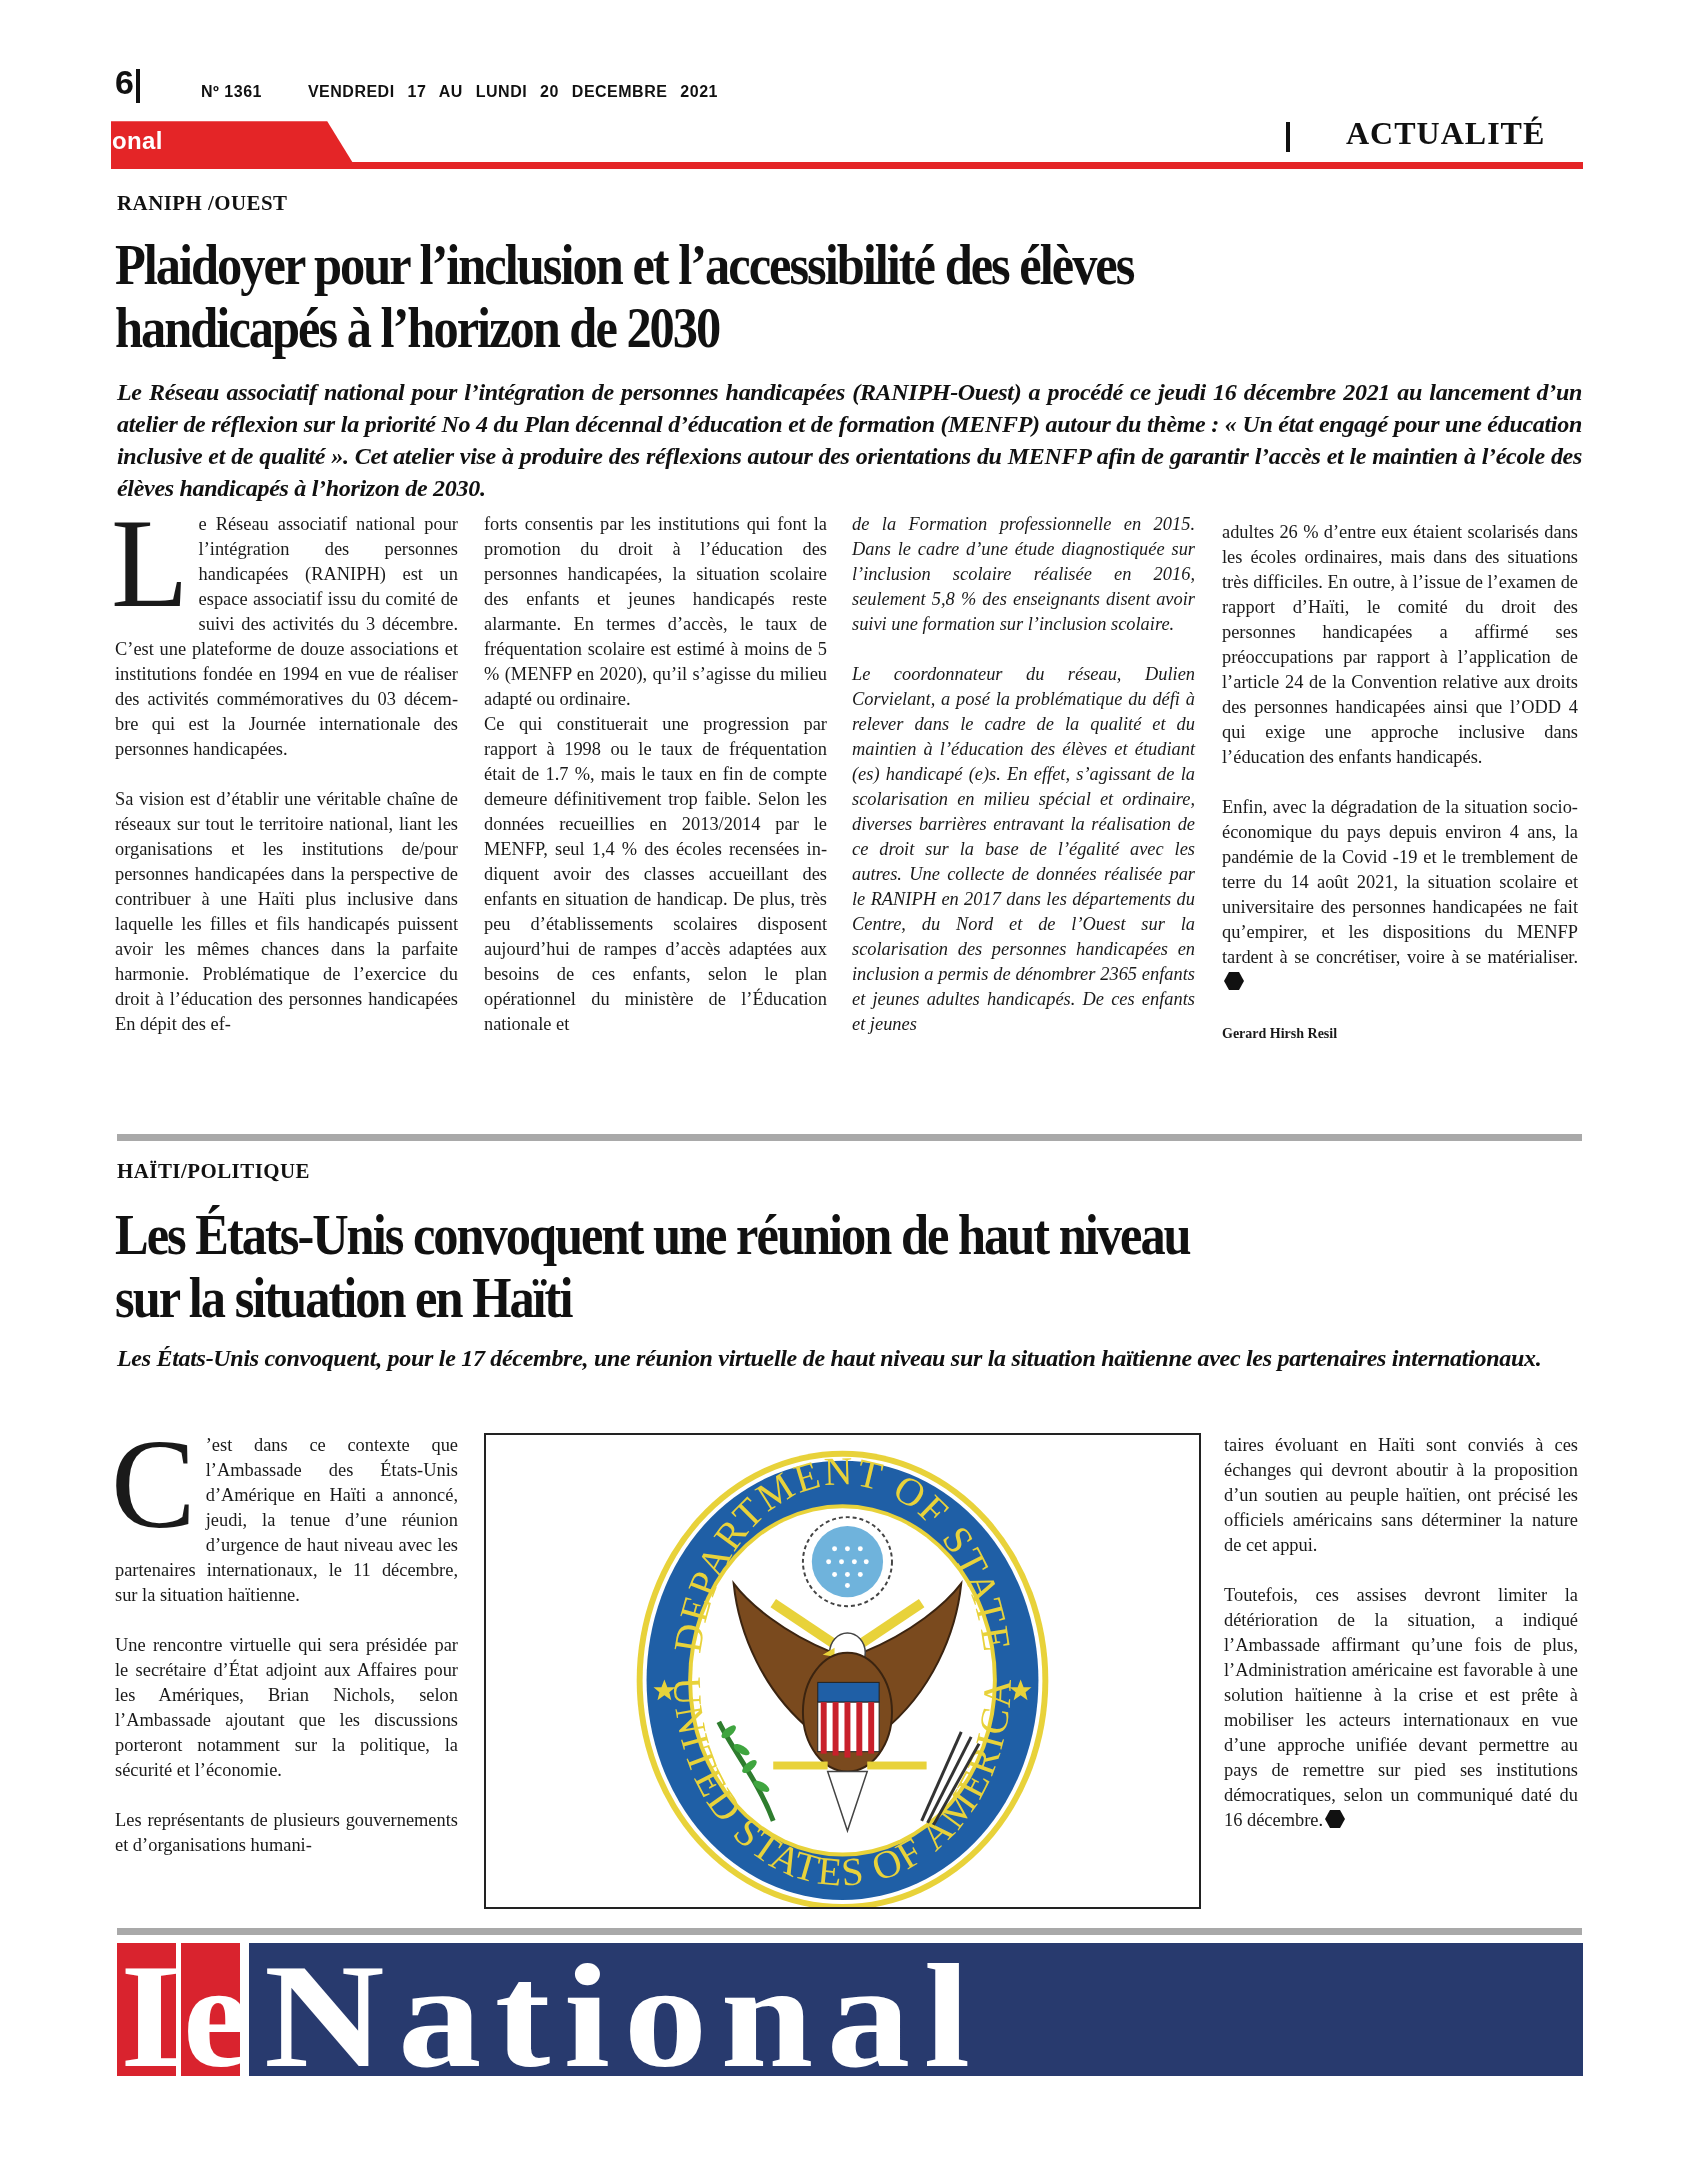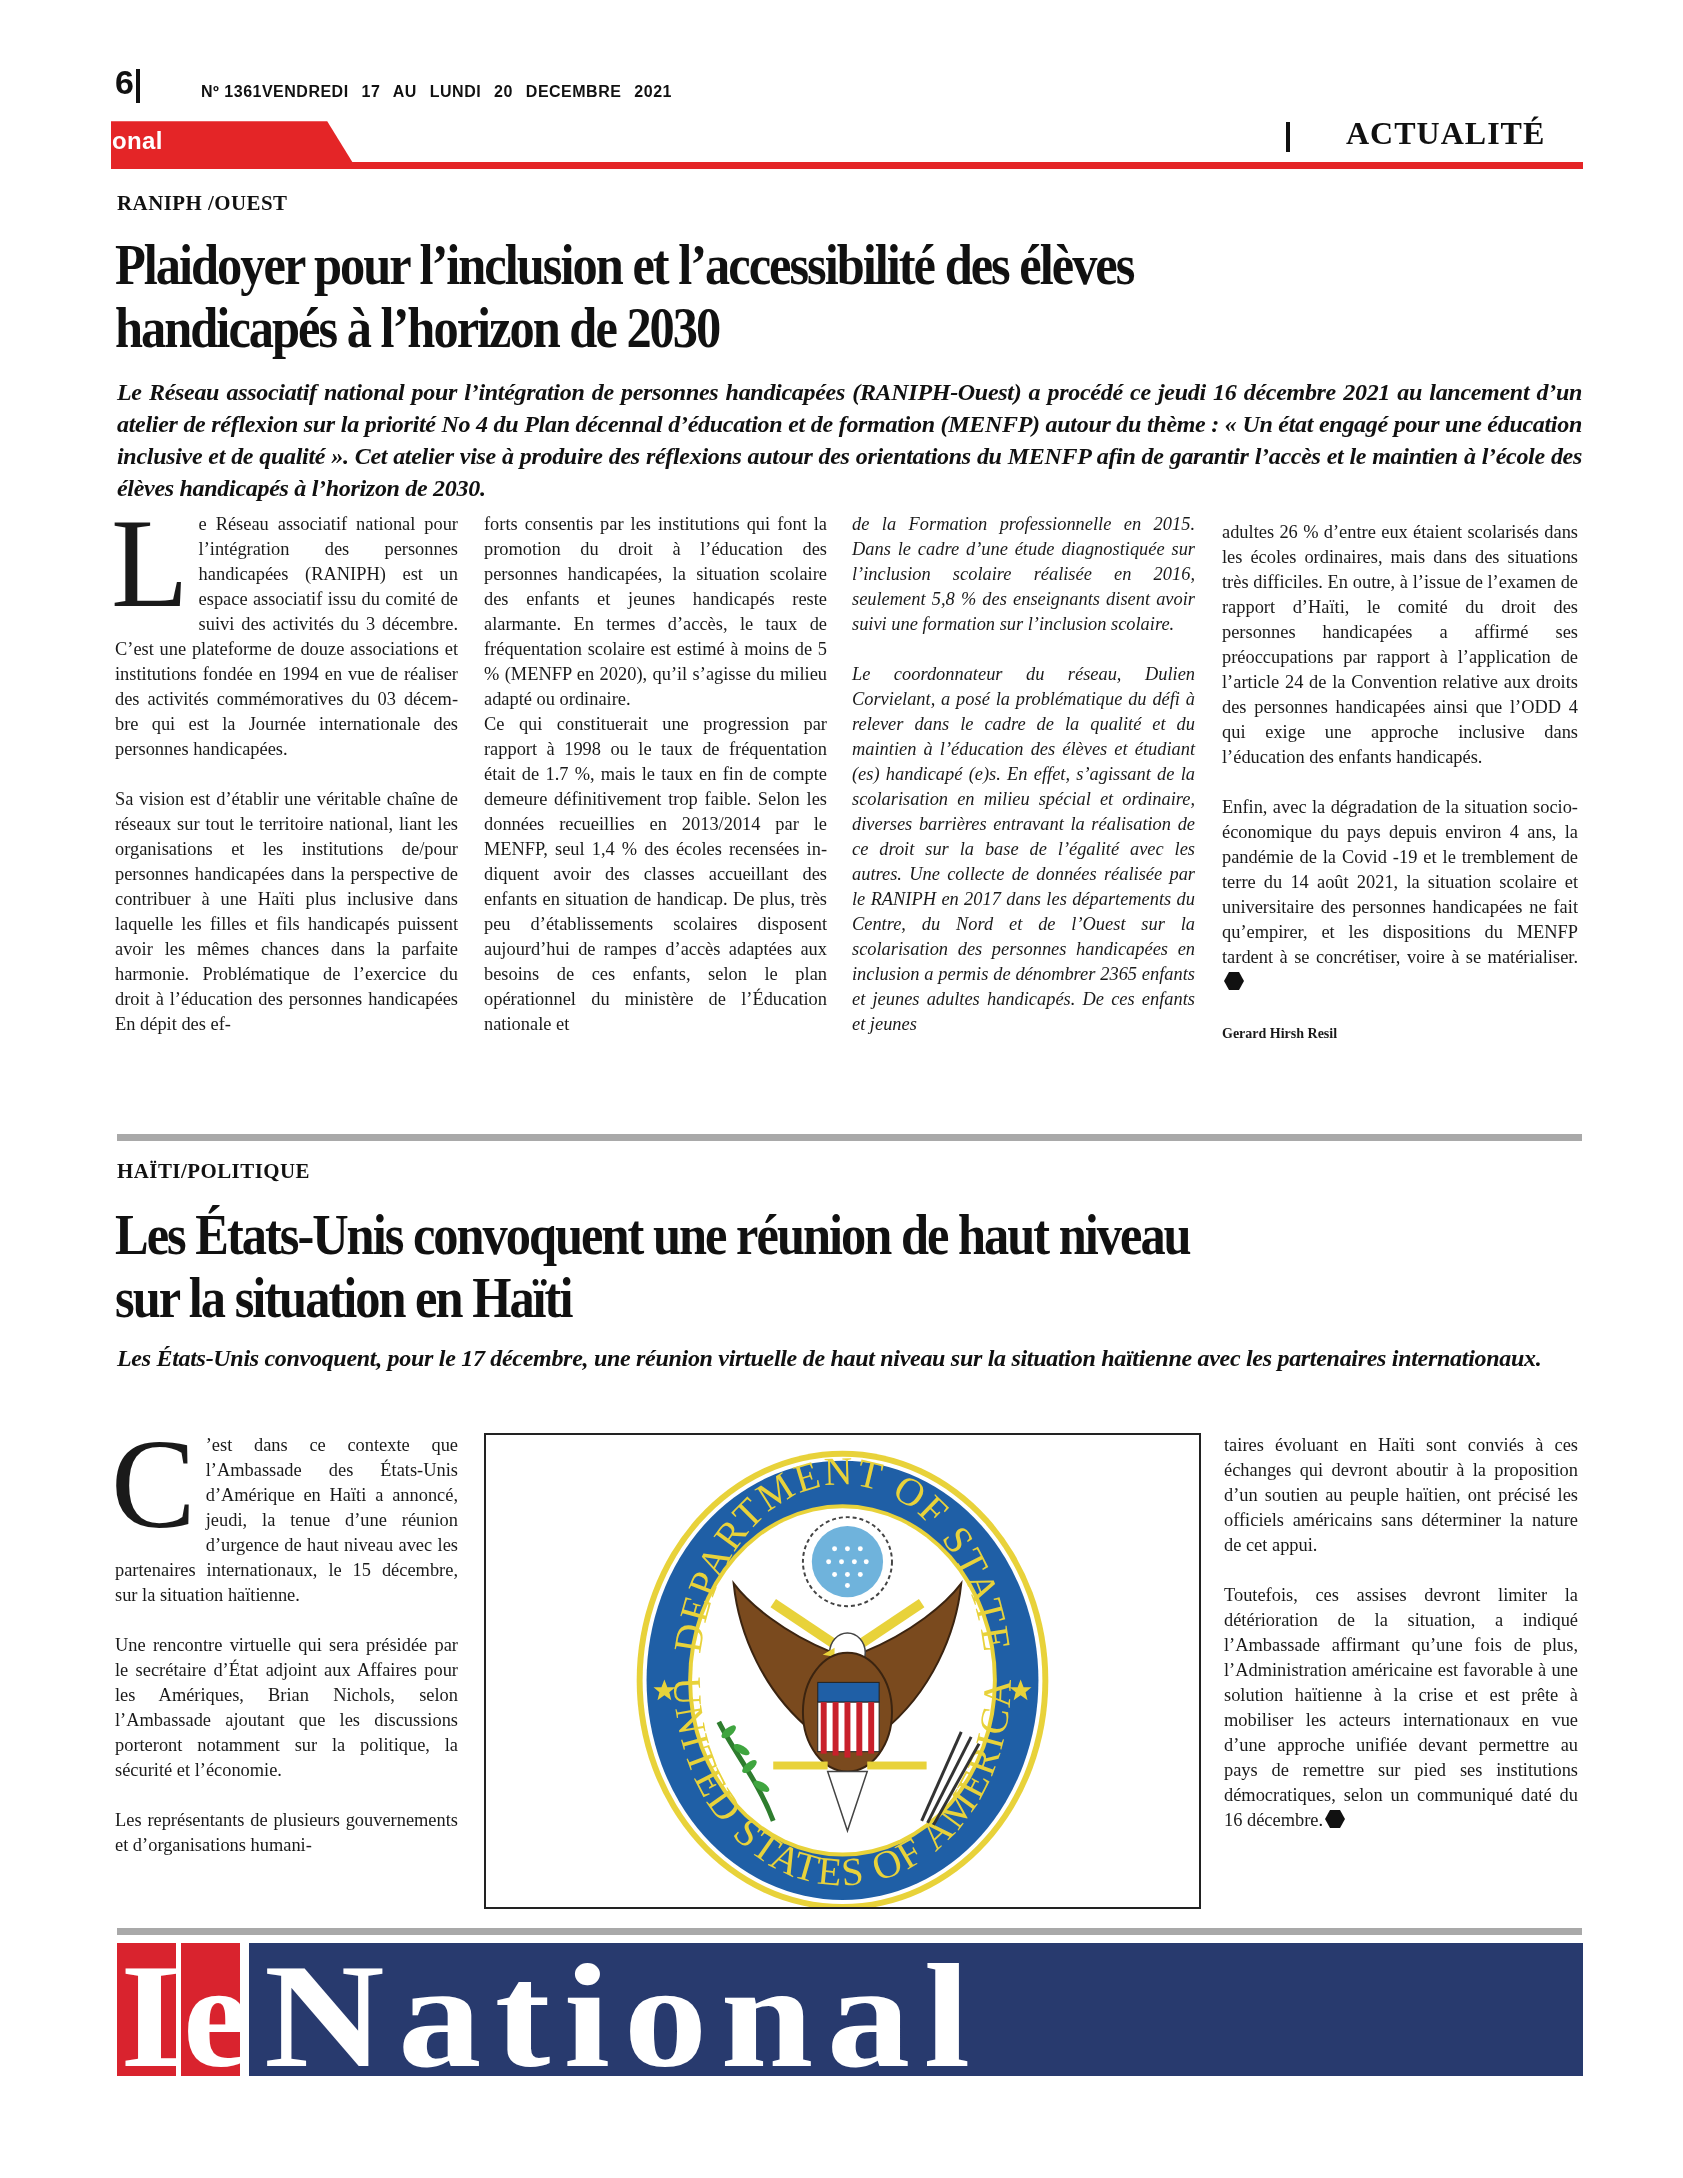--- a/index.html
+++ b/index.html
@@ -3,21 +3,21 @@
   <meta charset="utf-8">
   <style>
     html, body { margin: 0; padding: 0; background: #ffffff; }
     body { width: 1683px; height: 2178px; position: relative; overflow: hidden; color: #111; font-family: "Liberation Serif", "DejaVu Serif", serif; }
 
     
     .page-num { position: absolute; left: 115px; top: 65px; font-family: "Liberation Sans", sans-serif; font-weight: bold; font-size: 34px; line-height: 34px; }
     .page-bar { position: absolute; left: 136px; top: 69px; width: 4px; height: 34px; background: #111; }
     .issue-info { position: absolute; left: 201px; top: 83px; font-family: "Liberation Sans", sans-serif; font-weight: bold; font-size: 16px; letter-spacing: 0.5px; display: flex; gap: 0; }
     .issue-info span { display: inline-block; }
-    .issue-no { }
+    .issue-no { margin-right: 46px; }
     .issue-date { word-spacing: 8px; }
 
     .red-rule { position: absolute; left: 111px; top: 162px; width: 1472px; height: 7px; background: #e42527; }
     .brand-tab { position: absolute; left: 111px; top: 121px; width: 243px; height: 44px; }
     .brand-tab svg { position: absolute; left: 0; top: 0; }
     .brand-tab-label { position: absolute; left: 30px; top: 127px; font-family: Liberation Sans, sans-serif; font-weight: bold; color: #fff; font-size: 24px; letter-spacing: 0.3px; }
 
     .section-bar { position: absolute; left: 1286px; top: 122px; width: 4px; height: 30px; background: #111; }
     .section-label { position: absolute; left: 1346px; top: 115px; font-family: "Liberation Serif", serif; font-weight: bold; font-size: 32px; letter-spacing: 1px; }
 
@@ -118,21 +118,21 @@
 <div class="gray-rule gr1"></div>
 
 <div class="kicker k2">HAÏTI/POLITIQUE</div>
 <div class="headline h2">
   <div>Les États-Unis convoquent une réunion de haut niveau</div>
   <div>sur la situation en Haïti</div>
 </div>
 <div class="lede lede2">Les États-Unis convoquent, pour le 17 décembre, une réunion virtuelle de haut niveau sur la situation haïtienne avec les partenaires internationaux.</div>
 
 <div class="col a2c1">
-  <p><span class="dropcap">C</span><span>’est dans ce contexte que l’Ambassade des États-Unis d’Amérique en Haïti a an­noncé, jeudi, la tenue d’une réunion d’urgence de haut niveau avec les partenaires internationaux, le 15 décembre, sur la situation haïtienne.</span></p>
+  <p><span class="dropcap">C</span><span>’est dans ce contexte que l’Ambassade des États-Unis d’Amérique en Haïti a an­noncé, jeudi, la tenue d’une réunion d’urgence de haut niveau avec les partenaires internationaux, le 11 décembre, sur la situation haïtienne.</span></p>
   <p class="gap">Une rencontre virtuelle qui sera pré­sidée par le secrétaire d’État adjoint aux Affaires pour les Amériques, Brian Nichols, selon l’Ambassade ajoutant que les discussions porteront notam­ment sur la politique, la sécurité et l’économie.</p>
   <p class="gap">Les représentants de plusieurs gouver­nements et d’organisations humani-</p>
 </div>
 
 <div class="seal-frame" title="Sceau du Département d'État des États-Unis">
   <svg width="713" height="472" viewBox="0 0 720 477">
     <defs>
       <path id="topArc" d="M 215,250 A 145,200 0 0 1 505,250"></path>
       <path id="botArc" d="M 190,250 A 170,205 0 0 0 530,250"></path>
     </defs>

